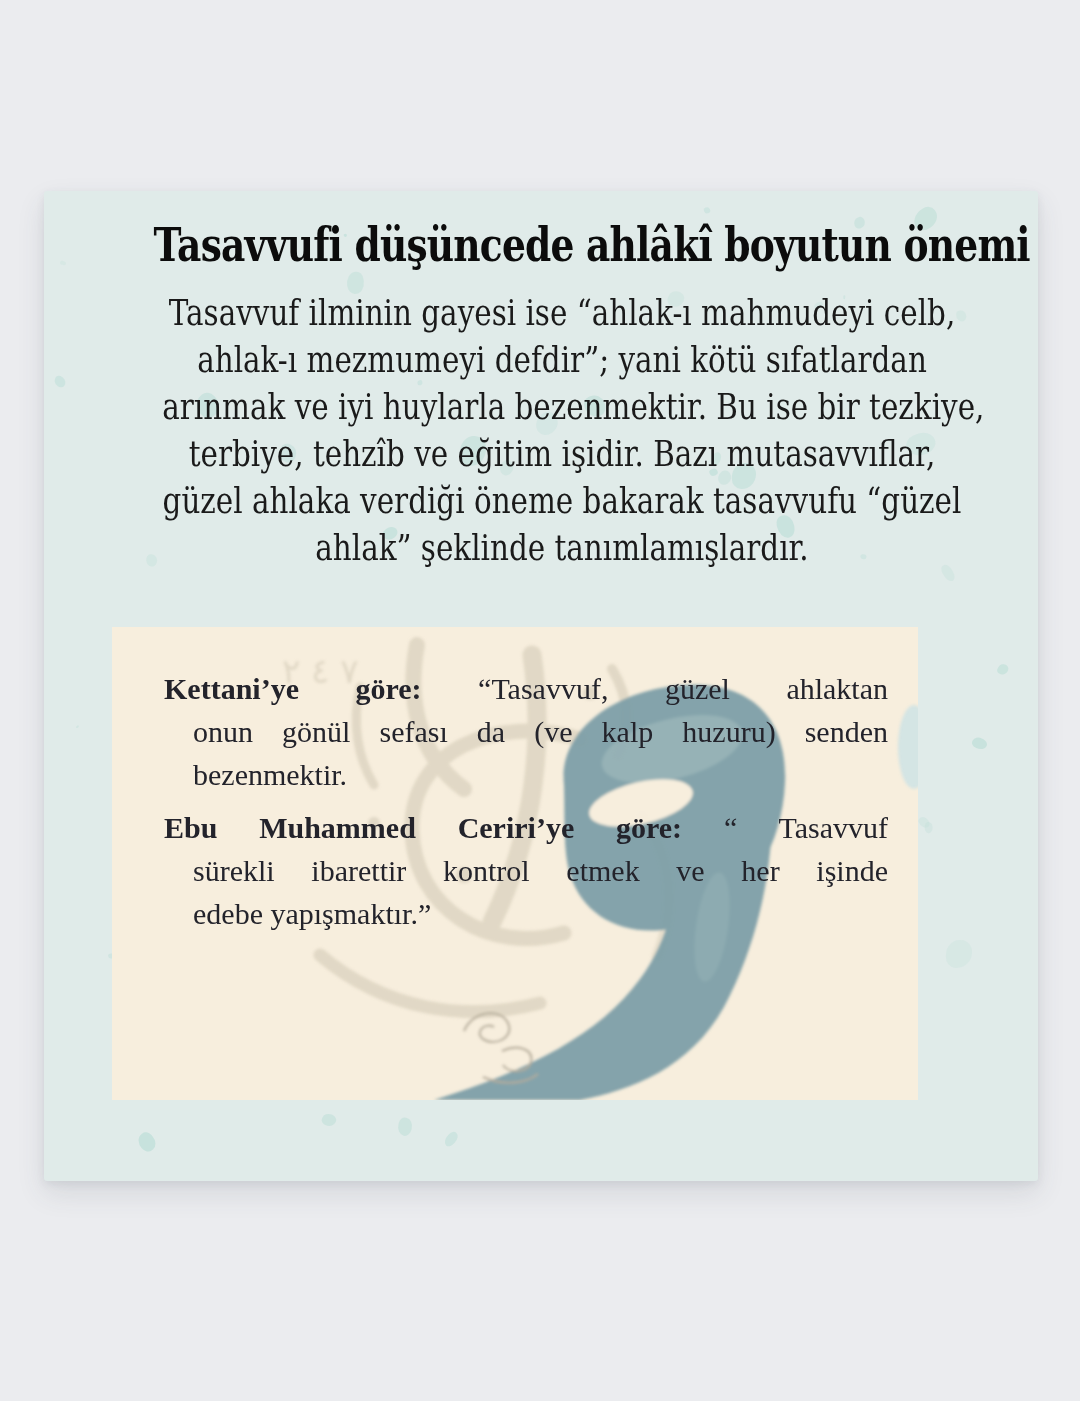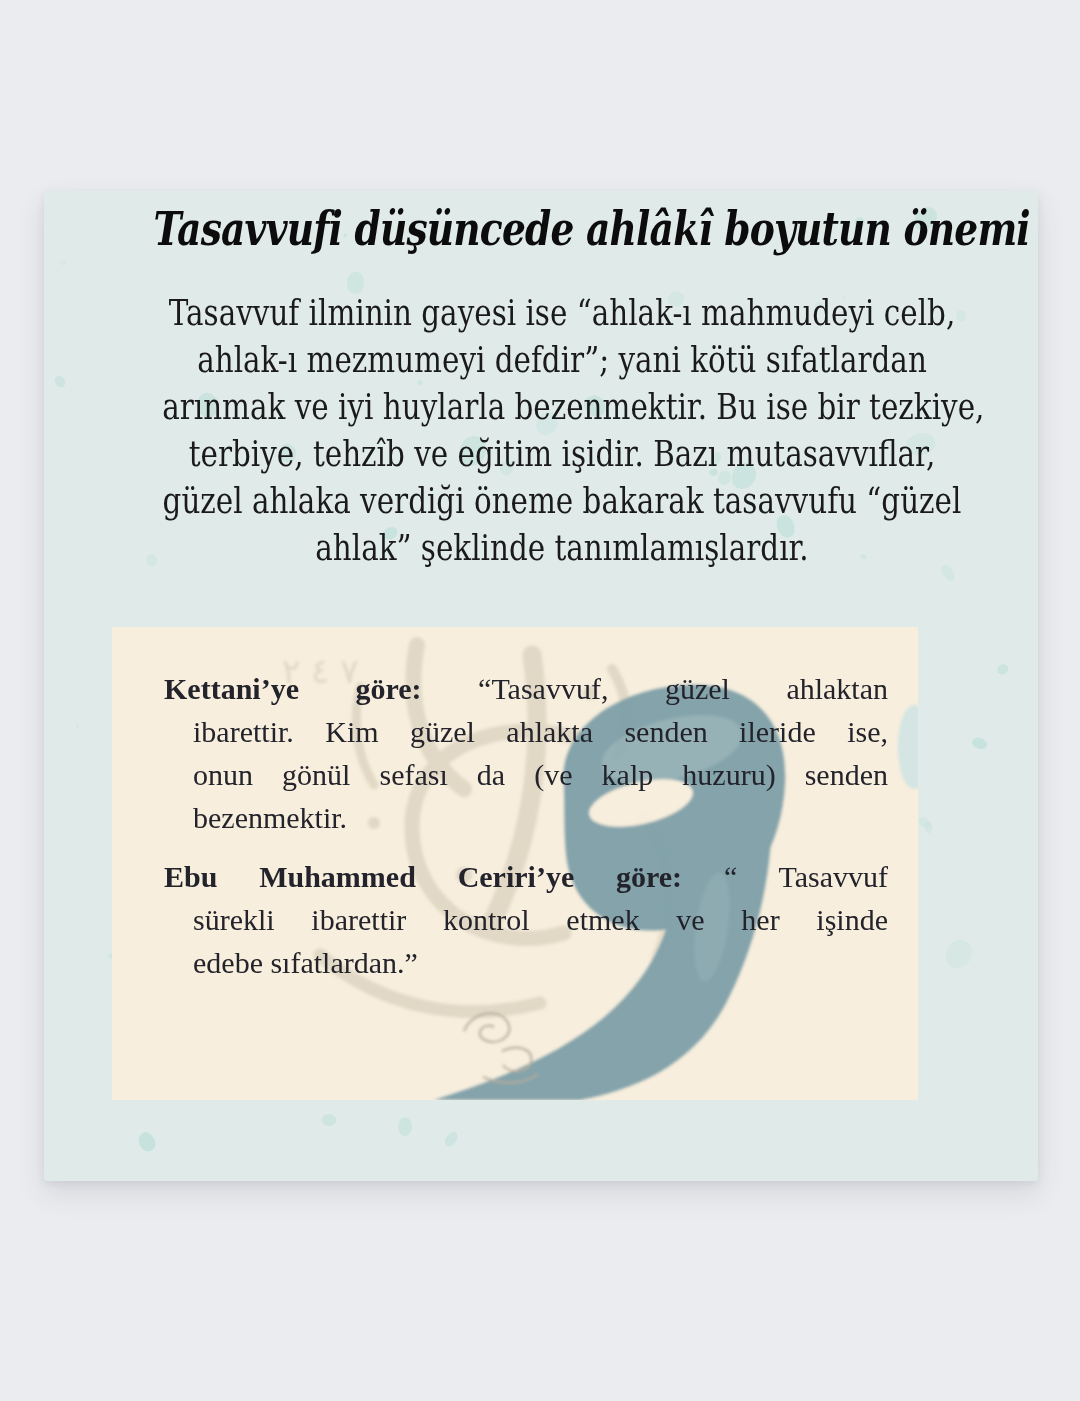--- a/index.html
+++ b/index.html
@@ -24,23 +24,22 @@
     position: absolute;
     background: #c2e0da;
     border-radius: 55% 45% 60% 40%;
     z-index: 0;
   }
   .slide-content { position: relative; z-index: 1; width: 100%; height: 100%; }
 
   
   .title-wrap {
     position: absolute;
-    top: 6px; left: 0; right: 0;
+    top: 22px; left: 0; right: 0;
     text-align: right;
-    font-style: italic;
   }
   .slide-title {
     display: inline-block;
     font-family: "DejaVu Serif", serif;
     font-weight: 700;
     font-size: 47px;
     line-height: 64px;
     letter-spacing: -1px;
     color: #0c0c0c;
     white-space: nowrap;
@@ -84,21 +83,21 @@
     line-height: 43px;
     color: #23232b;
   }
   .q-line {
     text-align: justify;
     text-align-last: justify;
   }
   .q-line.indent { margin-left: 29px; }
   .q-line.last { text-align-last: left; }
   .q-attr { font-weight: 700; }
-  .quote-2 { margin-top: 16px; }
+  .quote-2 { margin-top: 10px; }
 </style>
 </head>
 <body>
 
 <div class="slide">
     <div class="speck" style="width: 12.3525px; height: 9.28427px; left: 87.9657%; top: 63.2897%; opacity: 0.34; transform: rotate(53deg);"></div>
     <div class="speck" style="width: 25.7266px; height: 18.8368px; left: 74.5191%; top: 75.3156%; opacity: 0.73; transform: rotate(145deg);"></div>
     <div class="speck" style="width: 24.4532px; height: 25.7544px; left: 69.2643%; top: 27.5217%; opacity: 0.65; transform: rotate(2deg);"></div>
     <div class="speck" style="width: 5.79739px; height: 3.90363px; left: 1.58178%; top: 7.05847%; opacity: 0.3; transform: rotate(17deg);"></div>
     <div class="speck" style="width: 22.5852px; height: 23.5055px; left: 35.995%; top: 75.8533%; opacity: 0.83; transform: rotate(135deg);"></div>
@@ -218,30 +217,29 @@
                    m8,24 c16,-7 32,-2 29,11 c-3,11 -22,12 -28,3 m-20,12 c20,9 42,7 55,-3" stroke="#b6ad9b" stroke-width="2.2" fill="none" opacity="0.9"></path>
         </g>
       </svg>
 
       <div class="quotes">
         <div class="quote-1">
           <div class="q-line">
             <span class="q-attr">Kettani’ye göre:</span>
             <span>“Tasavvuf, güzel ahlaktan</span>
           </div>
-          <div class="q-line indent">ibarettir. Kim güzel ahlakta senden ileride ise,</div>
           <div class="q-line indent">onun gönül sefası da (ve kalp huzuru) senden</div>
           <div class="q-line indent last">bezenmektir.</div>
         </div>
 
         <div class="quote-2">
           <div class="q-line">
             <span class="q-attr">Ebu Muhammed Ceriri’ye göre:</span>
             <span>“ Tasavvuf</span>
           </div>
           <div class="q-line indent">sürekli ibarettir kontrol etmek ve her işinde</div>
-          <div class="q-line indent last">edebe sıfatlardan.”</div>
+          <div class="q-line indent last">edebe yapışmaktır.”</div>
         </div>
       </div>
 
     </div>
   </div>
 </div>
 
 </body></html>

